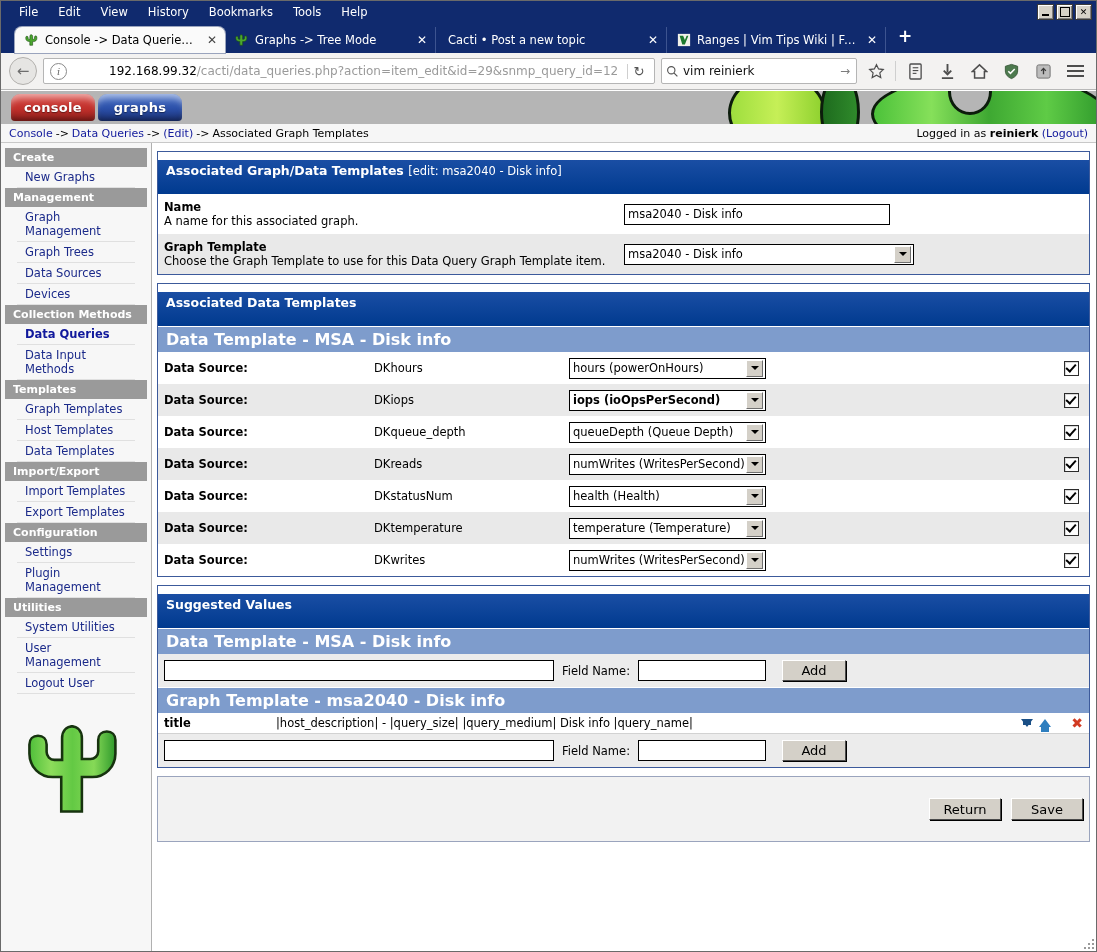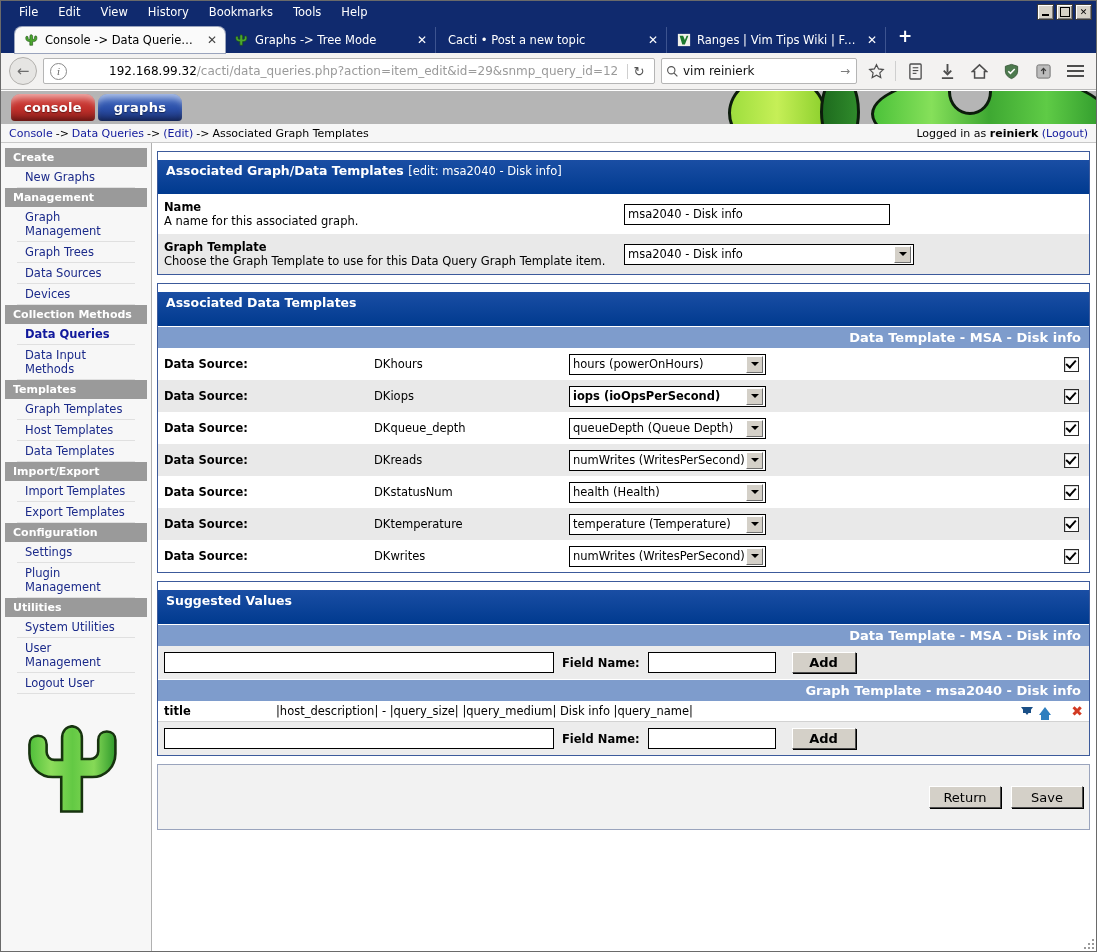--- a/index.html
+++ b/index.html
@@ -285,25 +285,24 @@
     font-size: 12.5px;
     padding: 3px 8px 16px 8px;
     font-family: "DejaVu Sans", sans-serif;
     margin-top: 8px;
   }
   .panel-title .sub { font-weight: normal; font-size: 11.5px; }
   .subhead {
     background: #7e9ccc;
     color: #ffffff;
     font-weight: bold;
-    font-size: 13px;
+    font-size: 16px;
     padding: 3px 8px;
     border-top: 1px solid #ffffff;
     font-family: "DejaVu Sans", sans-serif;
-    text-align: right;
   }
   .row-a { background: #ffffff; }
   .row-b { background: #e9e9e9; }
 
   .fieldrow { display: flex; align-items: center; min-height: 32px; padding: 4px 0 4px 6px; }
   .fieldrow .fl { width: 460px; flex: none; }
   .fl .fname { font-weight: bold; font-size: 11.5px; color:#000; }
   .fl .fdesc { font-size: 11.5px; color:#000; }
 
   .txtinput {
@@ -360,21 +359,21 @@
   .chk::after {
     content: "";
     position: absolute; left: 3px; top: 0px;
     width: 4px; height: 8px;
     border: solid #000;
     border-width: 0 2px 2px 0;
     transform: rotate(42deg);
   }
 
   
-  .sv-row { display: flex; align-items: center; padding: 6px 12px 6px 6px; background:#ececec;font-weight:bold; }
+  .sv-row { display: flex; align-items: center; padding: 6px 12px 6px 6px; background:#ececec; }
   .sv-row .big { width: 382px; flex:none; }
   .sv-row .lbl { font-size: 11.5px; padding: 0 8px; white-space: nowrap; color:#000;}
   .sv-row .sm { width: 120px; flex:none; }
   .btn {
     min-width: 44px; height: 19px;
     background: #d4d0c8;
     border: 1px solid #ffffff;
     border-right-color: #4b4b4b; border-bottom-color: #4b4b4b;
     box-shadow: 1px 1px 0 #000;
     font-size: 13px;

